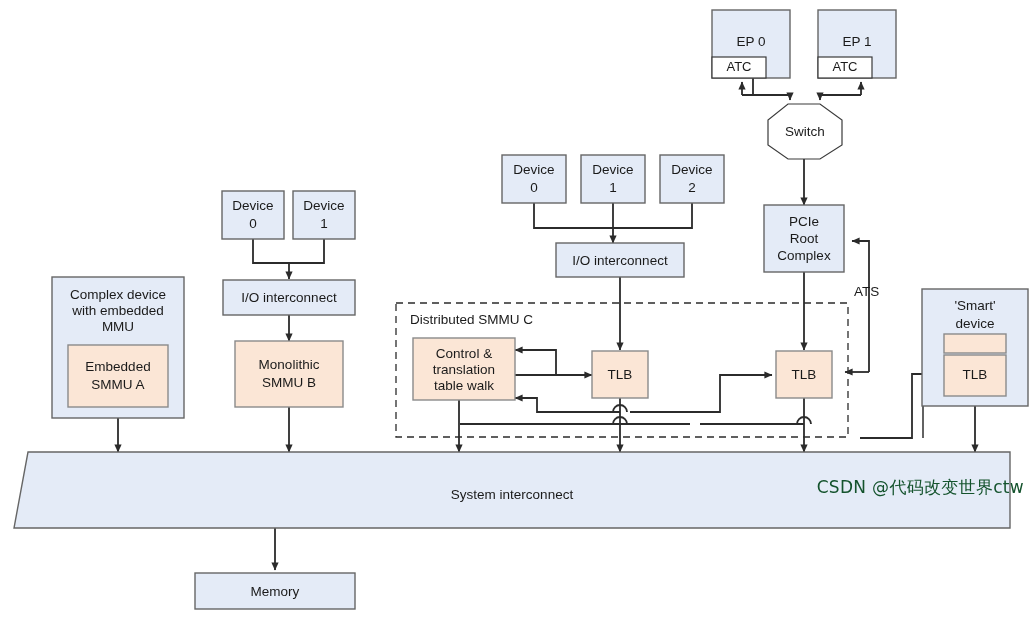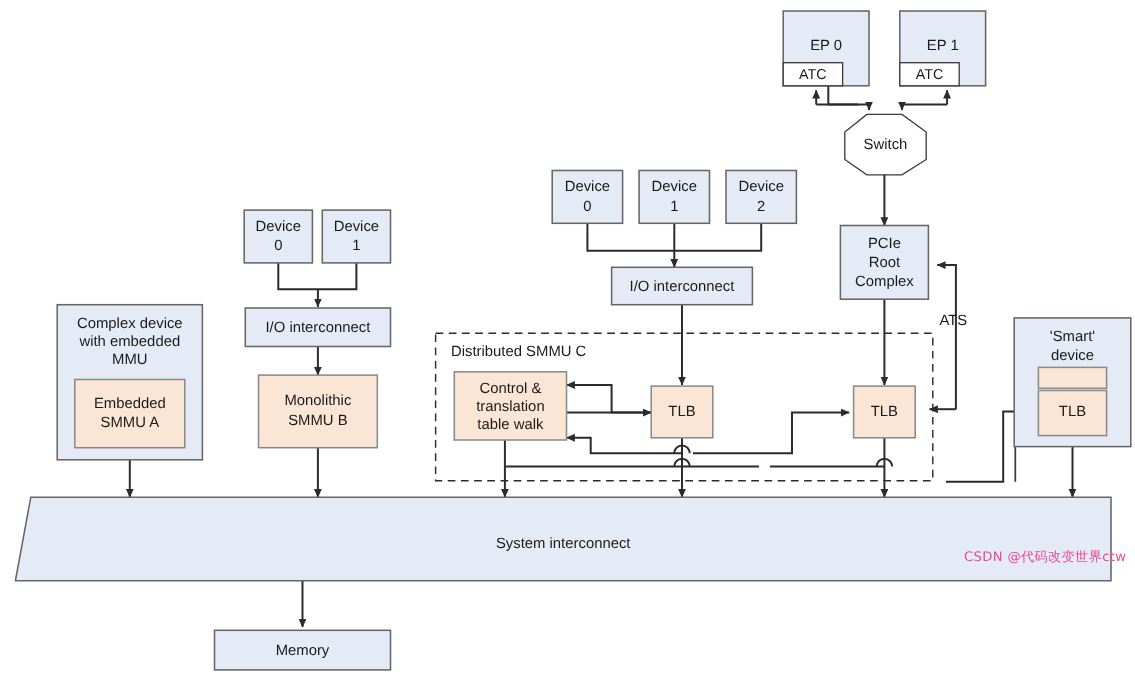--- a/index.html
+++ b/index.html
@@ -62,24 +62,24 @@
     stroke-linecap: butt;
   }
   .conn-thin {
     fill: none;
     stroke: #3c3c3c;
     stroke-width: 1.6;
   }
   .watermark {
     position: absolute;
     right: 8px;
-    bottom: 6px;
+    bottom: 22px;
     font-family: "DejaVu Sans", sans-serif;
-    font-size: 12px;
-    color: #ec4899;
+    font-size: 17px;
+    color: #14532d;
     white-space: nowrap;
     letter-spacing: 0.3px;
   }
 </style>
 </head>
 <body>
 
 <div id="diagram-root">
 
   <svg class="diagram" viewBox="0 0 1032 618" xmlns="http://www.w3.org/2000/svg">

